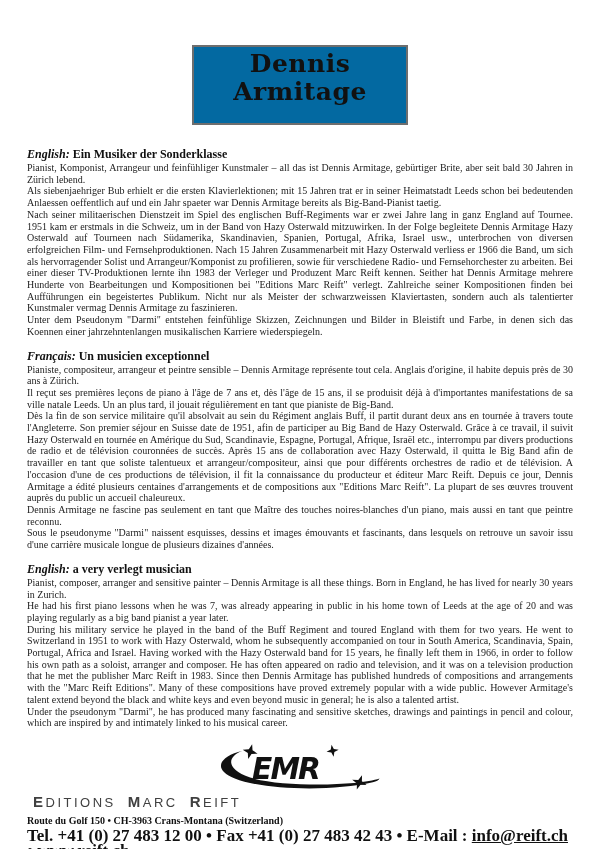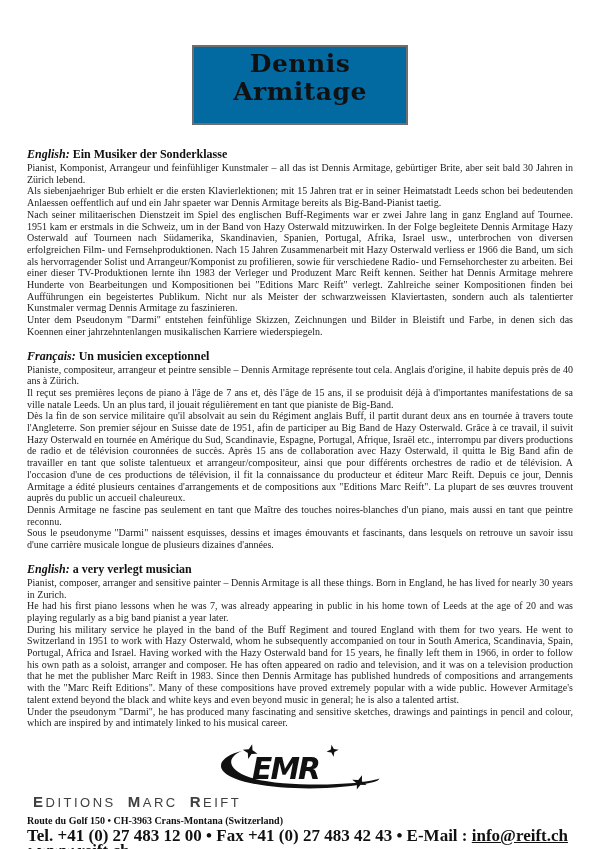--- a/index.html
+++ b/index.html
@@ -87,21 +87,21 @@
   <section>
     <p class="sec-head"><span class="lang">English:</span> <span>Ein Musiker der Sonderklasse</span></p>
     <p class="body">Pianist, Komponist, Arrangeur und feinfühliger Kunstmaler – all das ist Dennis Armitage, gebürtiger Brite, aber seit bald 30 Jahren in Zürich lebend.</p>
     <p class="body">Als siebenjaehriger Bub erhielt er die ersten Klavierlektionen; mit 15 Jahren trat er in seiner Heimatstadt Leeds schon bei bedeutenden Anlaessen oeffentlich auf und ein Jahr spaeter war Dennis Armitage bereits als Big-Band-Pianist taetig.</p>
     <p class="body">Nach seiner militaerischen Dienstzeit im Spiel des englischen Buff-Regiments war er zwei Jahre lang in ganz England auf Tournee. 1951 kam er erstmals in die Schweiz, um in der Band von Hazy Osterwald mitzuwirken. In der Folge begleitete Dennis Armitage Hazy Osterwald auf Tourneen nach Südamerika, Skandinavien, Spanien, Portugal, Afrika, Israel usw., unterbrochen von diversen erfolgreichen Film- und Fernsehproduktionen. Nach 15 Jahren Zusammenarbeit mit Hazy Osterwald verliess er 1966 die Band, um sich als hervorragender Solist und Arrangeur/Komponist zu profilieren, sowie für verschiedene Radio- und Fernsehorchester zu arbeiten. Bei einer dieser TV-Produktionen lernte ihn 1983 der Verleger und Produzent Marc Reift kennen. Seither hat Dennis Armitage mehrere Hunderte von Bearbeitungen und Kompositionen bei "Editions Marc Reift" verlegt. Zahlreiche seiner Kompositionen finden bei Aufführungen ein begeistertes Publikum. Nicht nur als Meister der schwarzweissen Klaviertasten, sondern auch als talentierter Kunstmaler vermag Dennis Armitage zu faszinieren.</p>
     <p class="body">Unter dem Pseudonym "Darmi" entstehen feinfühlige Skizzen, Zeichnungen und Bilder in Bleistift und Farbe, in denen sich das Koennen einer jahrzehntenlangen musikalischen Karriere wiederspiegeln.</p>
   </section>
 
   <section>
     <p class="sec-head"><span class="lang">Français:</span> <span>Un musicien exceptionnel</span></p>
-    <p class="body">Pianiste, compositeur, arrangeur et peintre sensible – Dennis Armitage représente tout cela. Anglais d'origine, il habite depuis près de 40 ans à Zürich.</p>
+    <p class="body">Pianiste, compositeur, arrangeur et peintre sensible – Dennis Armitage représente tout cela. Anglais d'origine, il habite depuis près de 30 ans à Zürich.</p>
     <p class="body">Il reçut ses premières leçons de piano à l'âge de 7 ans et, dès l'âge de 15 ans, il se produisit déjà à d'importantes manifestations de sa ville natale Leeds. Un an plus tard, il jouait régulièrement en tant que pianiste de Big-Band.</p>
     <p class="body">Dès la fin de son service militaire qu'il absolvait au sein du Régiment anglais Buff, il partit durant deux ans en tournée à travers toute l'Angleterre. Son premier séjour en Suisse date de 1951, afin de participer au Big Band de Hazy Osterwald. Grâce à ce travail, il suivit Hazy Osterwald en tournée en Amérique du Sud, Scandinavie, Espagne, Portugal, Afrique, Israël etc., interrompu par divers productions de radio et de télévision couronnées de succès. Après 15 ans de collaboration avec Hazy Osterwald, il quitta le Big Band afin de travailler en tant que soliste talentueux et arrangeur/compositeur, ainsi que pour différents orchestres de radio et de télévision. A l'occasion d'une de ces productions de télévision, il fit la connaissance du producteur et éditeur Marc Reift. Depuis ce jour, Dennis Armitage a édité plusieurs centaines d'arrangements et de compositions aux "Editions Marc Reift". La plupart de ses œuvres trouvent auprès du public un accueil chaleureux.</p>
     <p class="body">Dennis Armitage ne fascine pas seulement en tant que Maître des touches noires-blanches d'un piano, mais aussi en tant que peintre reconnu.</p>
     <p class="body">Sous le pseudonyme "Darmi" naissent esquisses, dessins et images émouvants et fascinants, dans lesquels on retrouve un savoir issu d'une carrière musicale longue de plusieurs dizaines d'années.</p>
   </section>
 
   <section>
     <p class="sec-head"><span class="lang">English:</span> <span>a very verlegt musician</span></p>
     <p class="body">Pianist, composer, arranger and sensitive painter – Dennis Armitage is all these things. Born in England, he has lived for nearly 30 years in Zurich.</p>
     <p class="body">He had his first piano lessons when he was 7, was already appearing in public in his home town of Leeds at the age of 20 and was playing regularly as a big band pianist a year later.</p>

